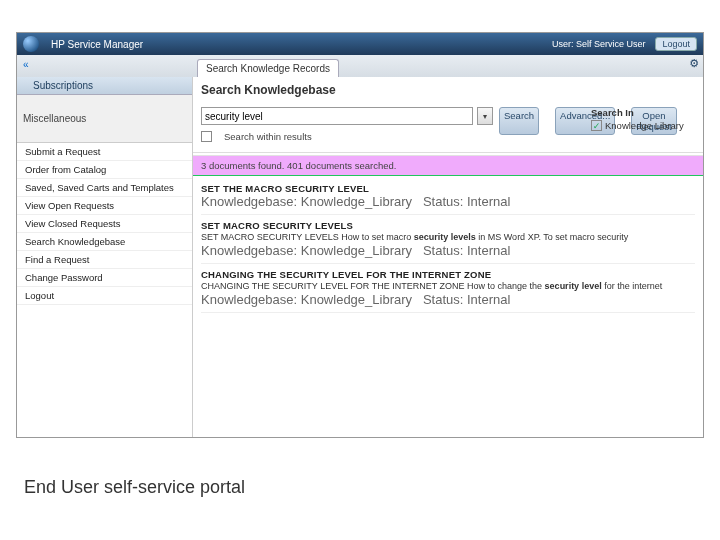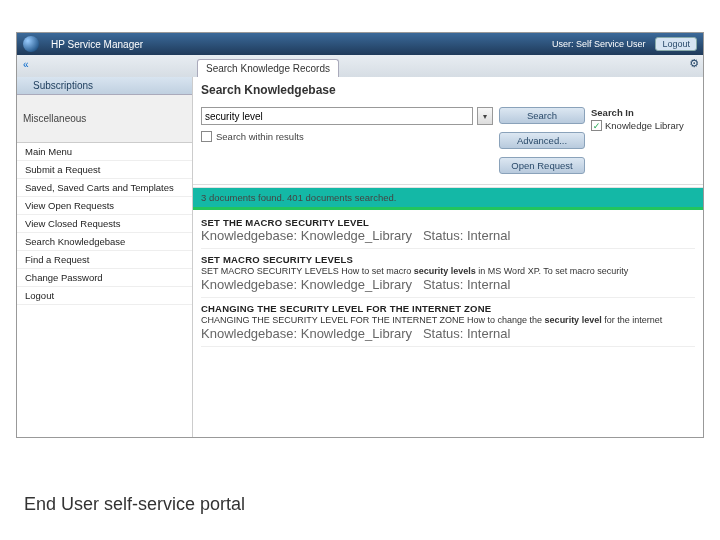--- a/index.html
+++ b/index.html
@@ -20,36 +20,36 @@
 .sidebar-section { background: #f0f0f0; border-bottom: 1px solid #ccc; padding: 18px 6px; font-size: 10px; color: #444; }
 .sidebar-items { background: #fff; }
 .sidebar-item { padding: 3px 8px; font-size: 9.5px; color: #222; border-bottom: 1px solid #eee; cursor: pointer; }
 .main { flex: 1; display: flex; flex-direction: column; background: #fff; position: relative; }
 .main-head { padding: 6px 8px; font-weight: bold; font-size: 12px; color: #333; }
 .search-area { display: flex; gap: 6px; padding: 4px 8px; align-items: flex-start; }
 .search-left { flex: 1; }
 .search-input-row { display: flex; align-items: center; gap: 4px; }
 .search-input { flex: 1; height: 18px; border: 1px solid #999; padding: 1px 3px; font-size: 10px; }
 .select-btn { width: 16px; height: 18px; border: 1px solid #999; background: linear-gradient(#f8f8f8,#ddd); display:flex;align-items:center;justify-content:center;font-size:8px;color:#444;cursor:pointer; }
-.cb-row { margin-top: 6px; display: flex; align-items: flex-start; gap: 4px; font-size: 9.5px; color: #444; }
+.cb-row { margin-top: 6px; display: flex; align-items: flex-start; gap: 12px; font-size: 9.5px; color: #444; }
 .cb { width: 11px; height: 11px; border: 1px solid #888; display:inline-flex;align-items:center;justify-content:center;font-size:9px;color:#2a5;}
-.btn-col { display: flex; flex-direction: column; gap: 8px; width: 86px; }
+.btn-col { display: flex; flex-direction: row; gap: 16px; width: 86px; }
 .action-btn { background: linear-gradient(#dce7f2,#b8cadd); border: 1px solid #8aa2ba; border-radius: 3px; padding: 2px 4px; font-size: 9.5px; color: #2a4a6a; cursor: pointer; text-align:center;}
 .search-in { width: 104px; font-size: 9.5px; color: #333; }
 .search-in-title { font-weight: bold; margin-bottom: 2px; }
 .search-in-item { display: flex; align-items: center; gap: 3px; }
 .divider { height: 1px; background: #ddd; margin: 6px 0 2px; }
-.results-meta { padding: 4px 8px; font-size: 9.5px; color: #444; background:#14b8a6; border-top:1px solid #e2e2e2;border-bottom:3px solid #22c55e;}
+.results-meta { padding: 4px 8px; font-size: 9.5px; color: #444; background:#f0abfc; border-top:1px solid #e2e2e2;border-bottom:1px solid #22c55e;}
 .results { padding: 2px 8px; overflow: auto; }
 .result { padding: 5px 0; border-bottom: 1px solid #eee; }
 .result-title { font-weight: bold; font-size: 9.5px; color: #222; letter-spacing: .2px;}
 .result-summary { font-size: 9px; color: #333; margin: 1px 0; }
 .result-summary b { font-weight: bold; }
 .result-meta { font-size: 13px; color: #666; }
-.caption { position: absolute; bottom: 25px; left: 24px; font-size: 18px; color: #333; }
+.caption { position: absolute; bottom: 42px; left: 24px; font-size: 18px; color: #333; }
 .gear-icon { position:absolute; right:4px; top:2px; font-size:11px; color:#246; }
 </style>
 </head>
 <body>
 
 <div class="slide">
   <div class="app">
     <div class="titlebar">
       <div class="left">
         <span class="hp-logo"></span>
@@ -65,22 +65,22 @@
       <span class="collapse-arrow">«</span>
       <div class="tab">Search Knowledge Records</div>
       <span class="gear-icon">⚙</span>
     </div>
 
     <div class="content">
       <div class="sidebar">
         <div class="sidebar-header">Subscriptions</div>
         <div class="sidebar-section">Miscellaneous</div>
         <div class="sidebar-items">
-          <div class="sidebar-item">Main Menu</div>
           <div class="sidebar-item">Submit a Request</div>
+          <div class="sidebar-item">Order from Catalog</div>
           <div class="sidebar-item">Saved, Saved Carts and Templates</div>
           <div class="sidebar-item">View Open Requests</div>
           <div class="sidebar-item">View Closed Requests</div>
           <div class="sidebar-item">Search Knowledgebase</div>
           <div class="sidebar-item">Find a Request</div>
           <div class="sidebar-item">Change Password</div>
           <div class="sidebar-item">Logout</div>
         </div>
       </div>
 

